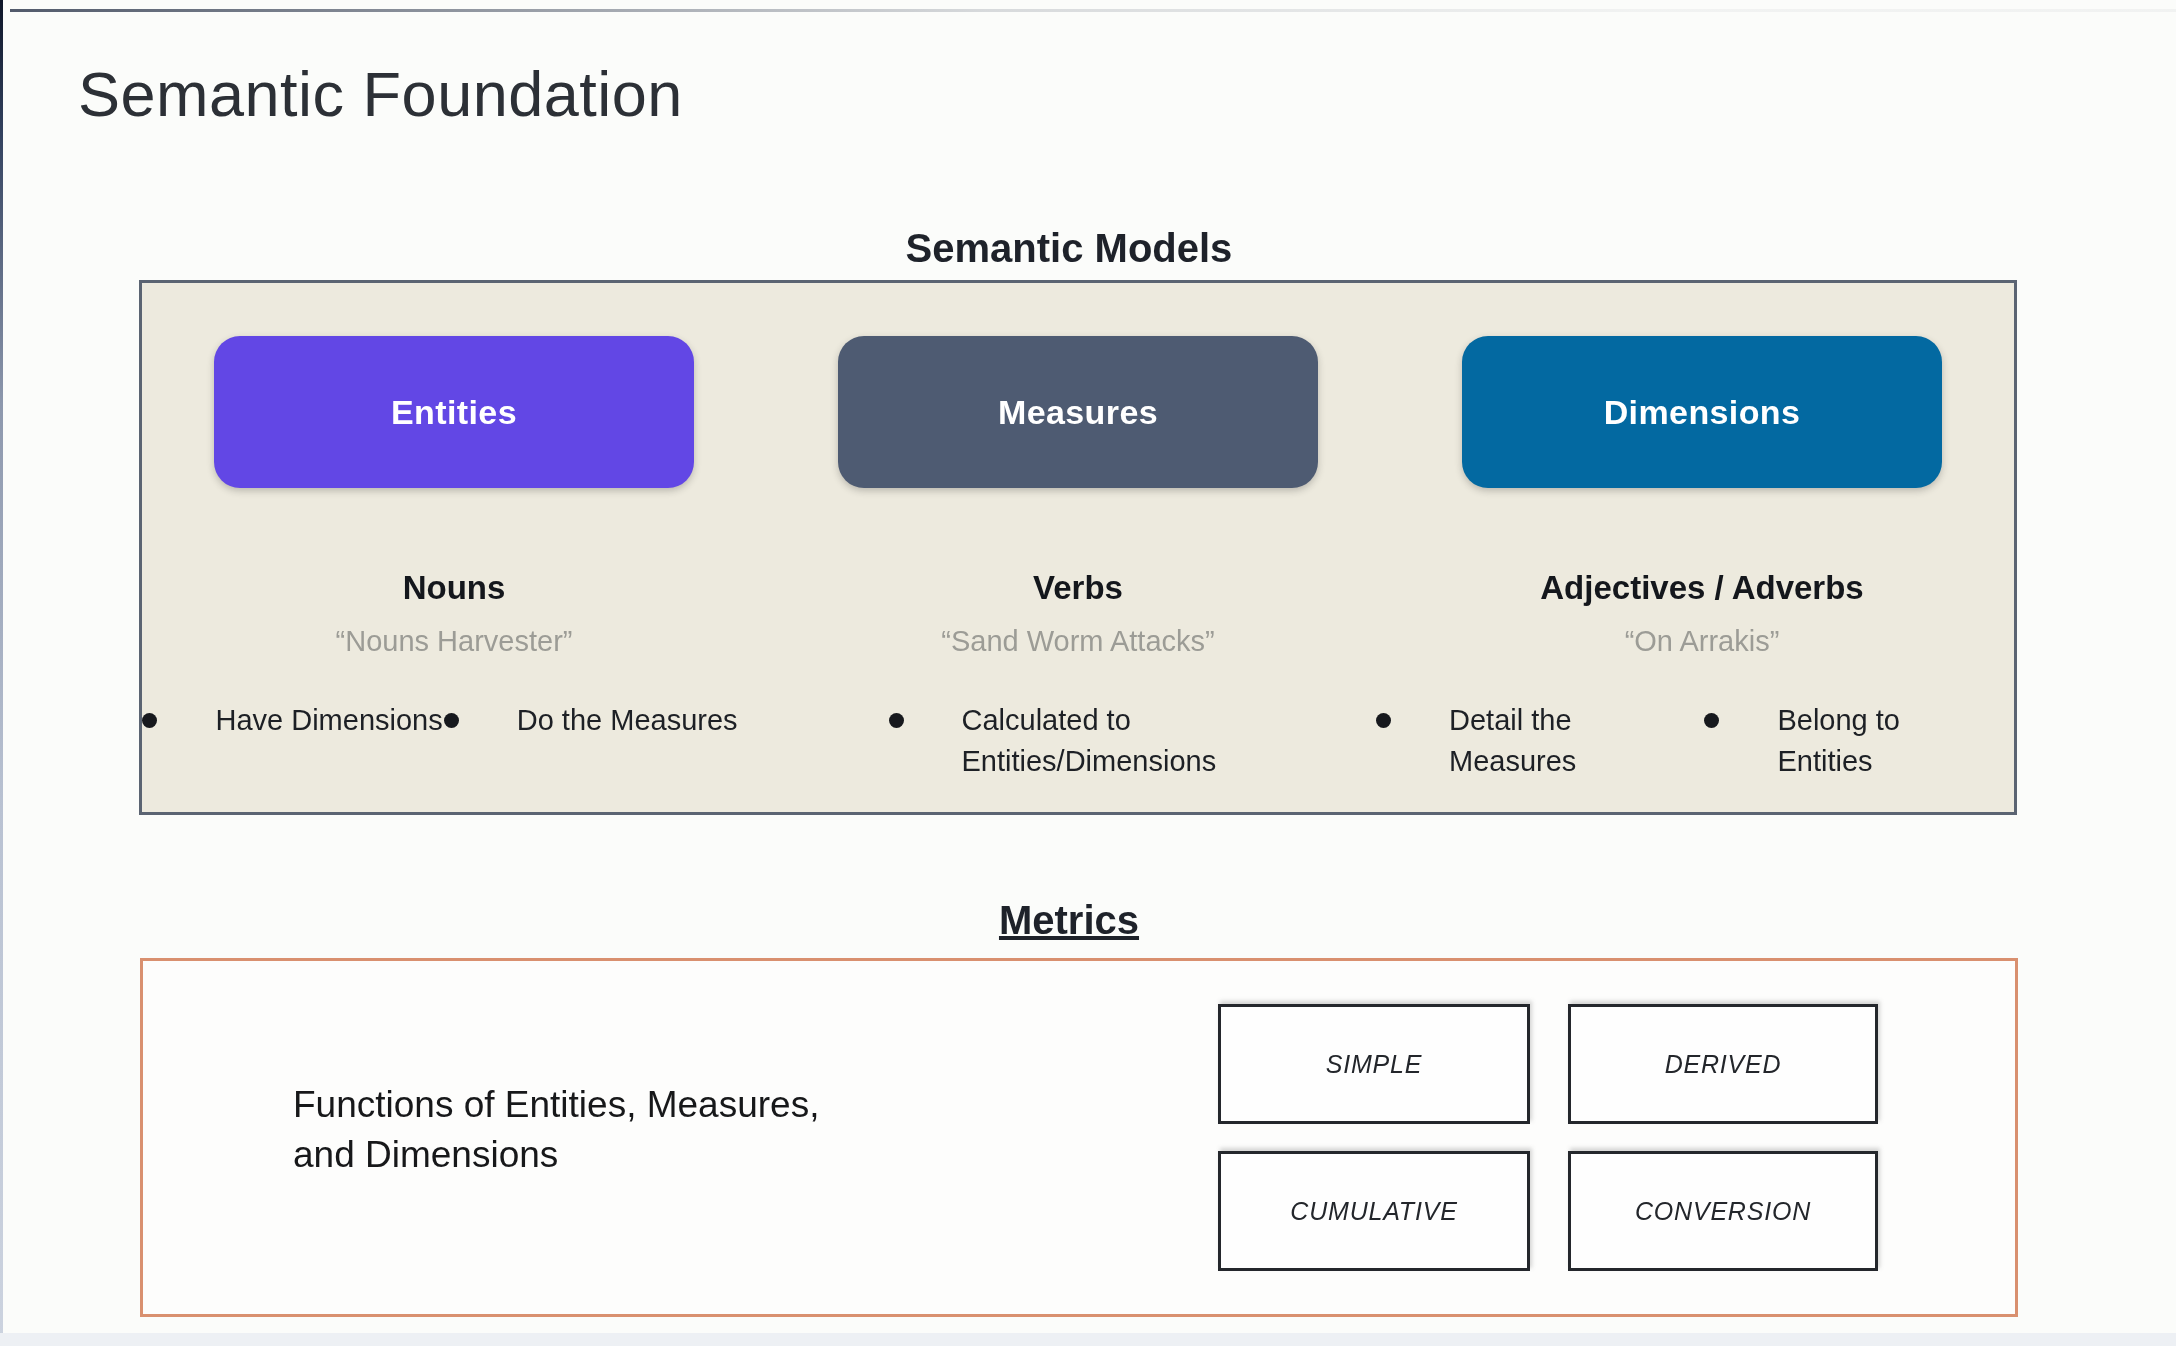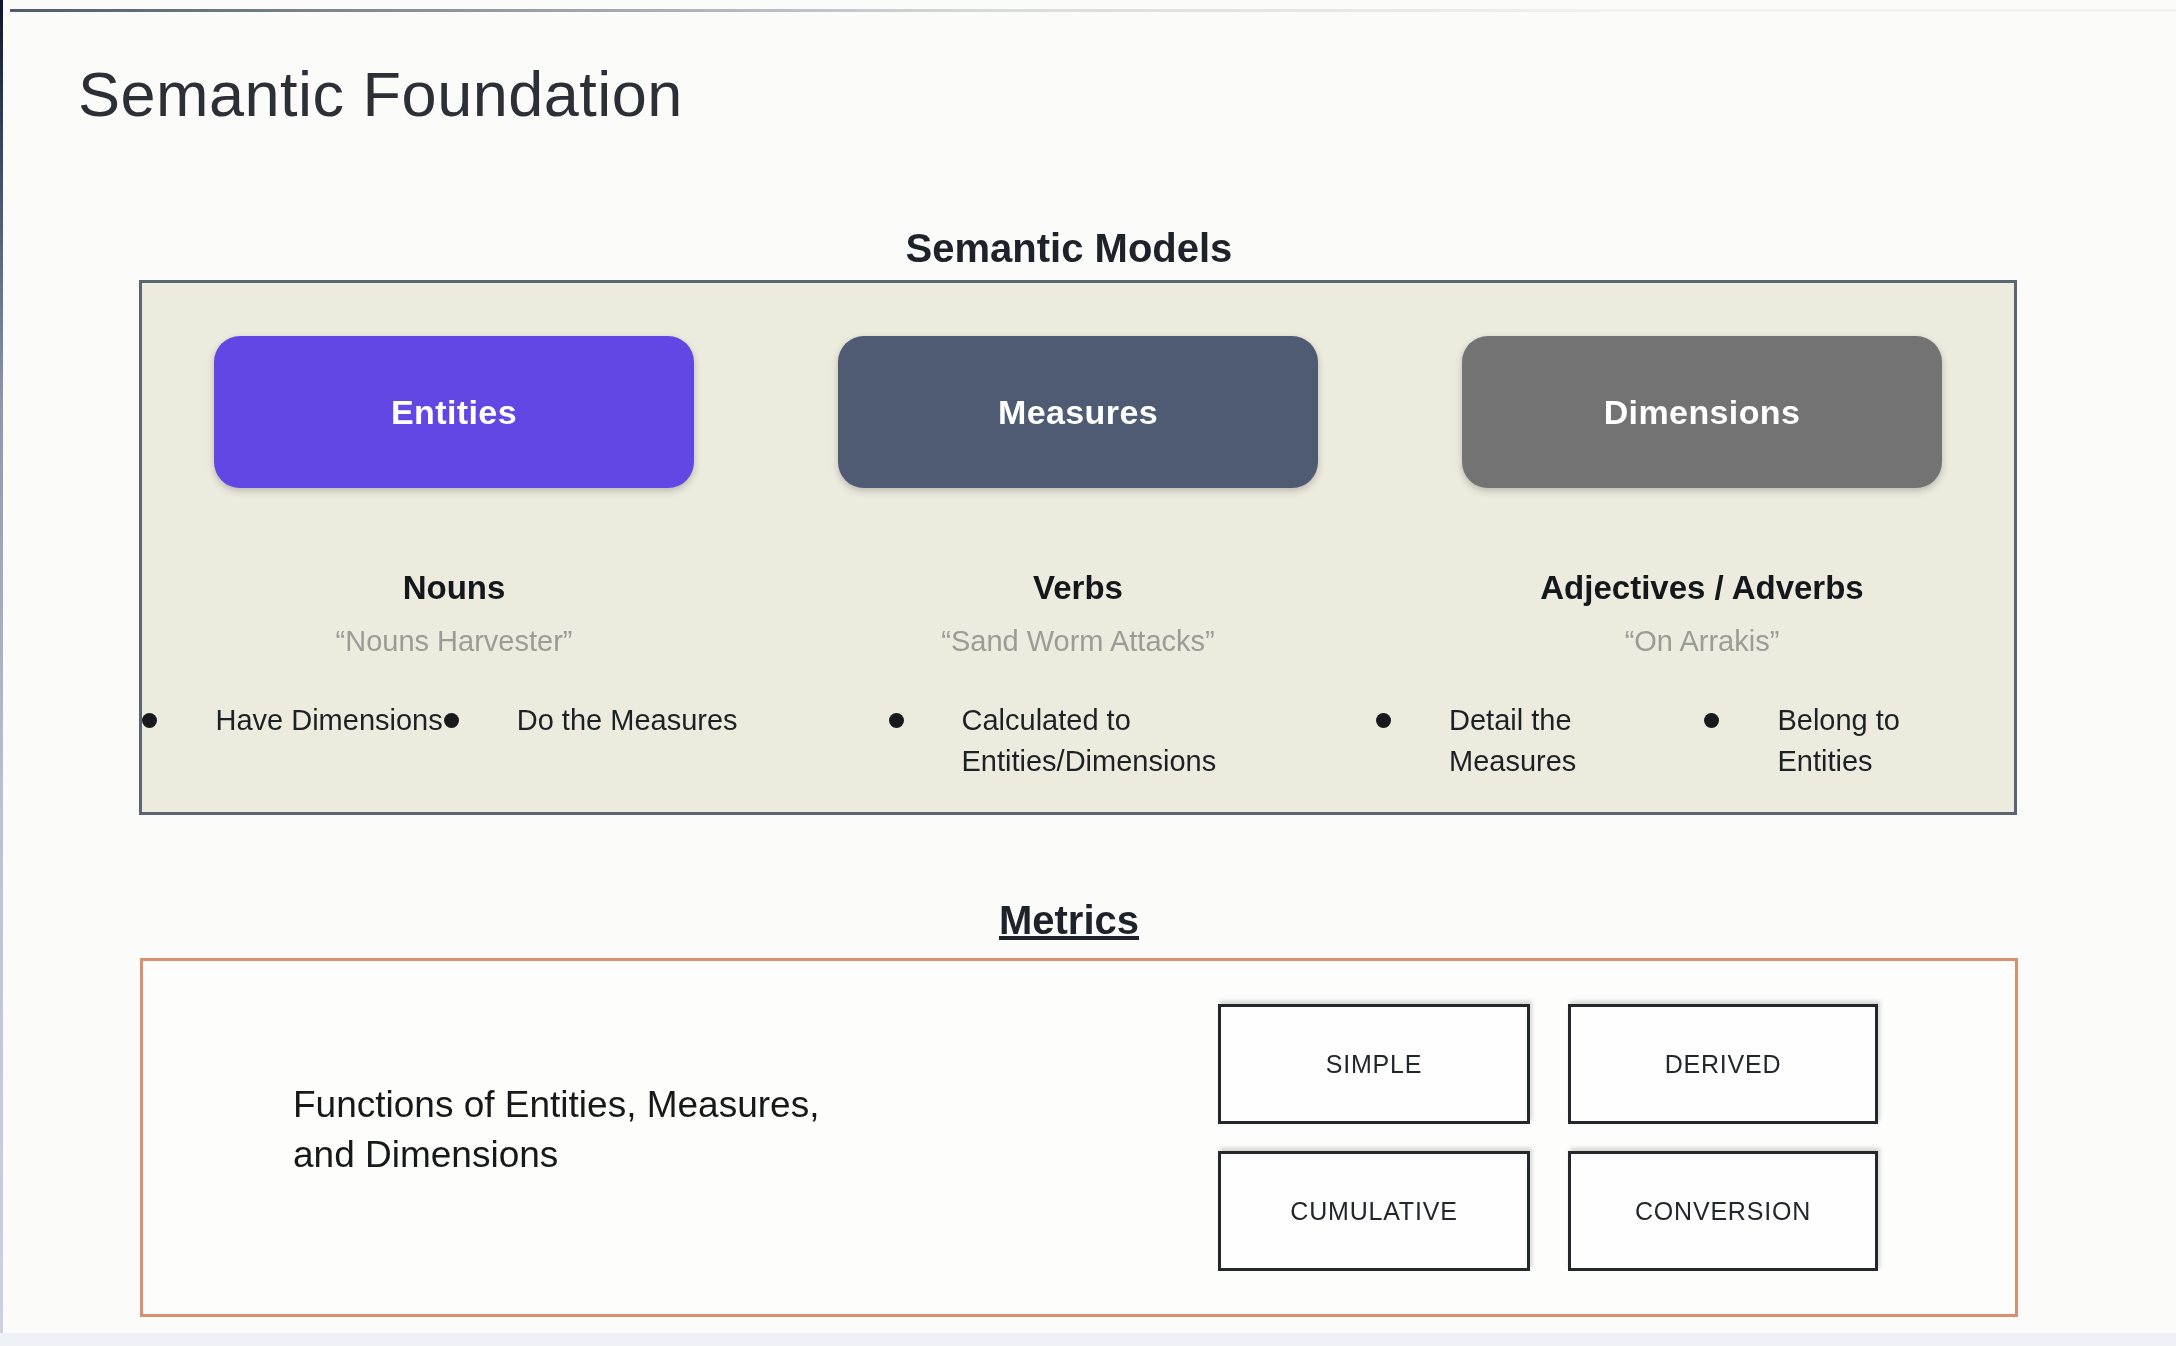--- a/index.html
+++ b/index.html
@@ -68,20 +68,21 @@
   .metrics-grid{
     margin-left:auto;margin-right:137px;
     display:grid;grid-template-columns:312px 310px;grid-auto-rows:120px;
     column-gap:38px;row-gap:27px;
   }
   .metric-box{
     box-sizing:border-box;background:#fefefe;border:3px solid #24272c;
     display:flex;align-items:center;justify-content:center;
     font-size:25px;letter-spacing:.8px;color:#23262b;
     box-shadow:2px -3px 4px rgba(110,110,110,.28);
+    font-style:italic;
   }
 </style>
 </head>
 <body>
 
 <div class="stage">
   <div class="edge-left"></div>
   <div class="edge-top"></div>
 
   <h1 class="title">Semantic Foundation</h1>
@@ -112,21 +113,21 @@
       <div class="col-quote" style="color: rgb(156, 156, 150);">“Sand Worm Attacks”</div>
       <div class="bullets">
         <div class="bullet-row">
           <span class="dot"></span>
           <span class="bullet-text wrap">Calculated to Entities/Dimensions</span>
         </div>
       </div>
     </div>
 
     <div class="model-col">
-      <div class="pill" style="background: #737373;">Dimensions</div>
+      <div class="pill" style="background: #0369a1;">Dimensions</div>
       <div class="col-heading">Adjectives / Adverbs</div>
       <div class="col-quote" style="color: rgb(156, 156, 150);">“On Arrakis”</div>
       <div class="bullets">
         <div class="bullet-row">
           <span class="dot"></span>
           <span class="bullet-text">Detail the Measures</span>
         </div>
         <div class="bullet-row">
           <span class="dot"></span>
           <span class="bullet-text">Belong to Entities</span>

